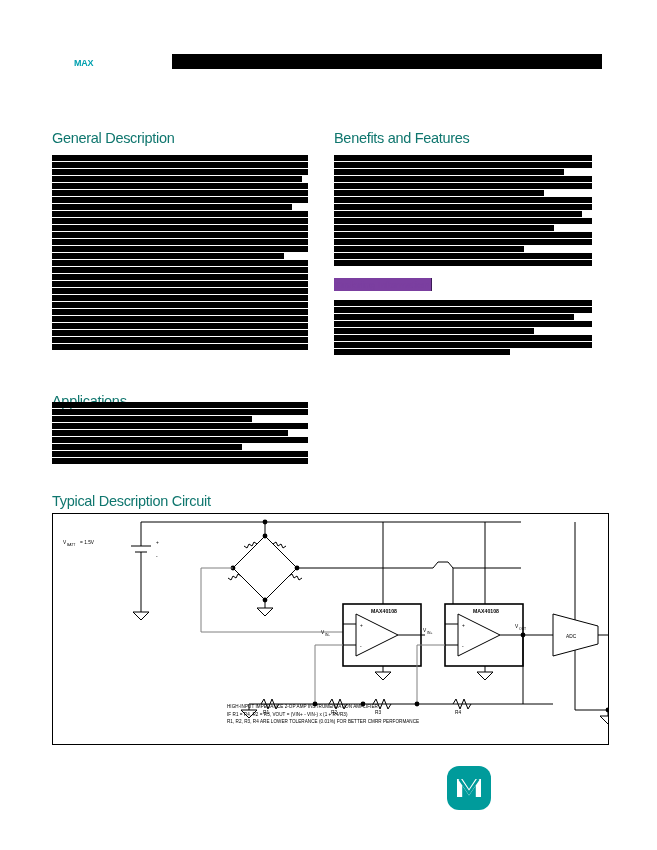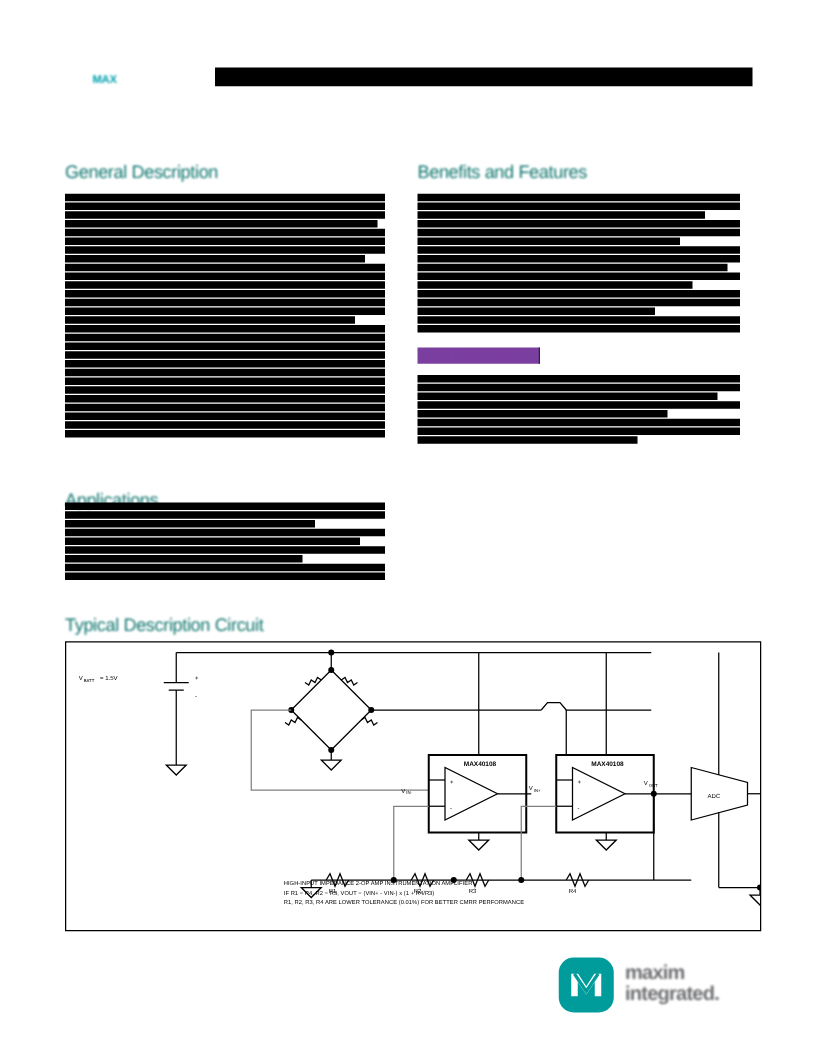--- a/index.html
+++ b/index.html
@@ -395,17 +395,13 @@
 </div>
 
 <div id="footer-logo">
   <div id="logo-mark">
     <svg id="logo-mark-glyph" viewBox="0 0 44 44">
       <path d="M10 31 L10 13 L15.5 13 L22 23 L28.5 13 L34 13 L34 31 L28.8 31 L28.8 19.5
                L22 29.5 L15.2 19.5 L15.2 31 Z" fill="#ffffff"></path>
       <path d="M12.5 13 L22 27 L31.5 13" stroke="#009b9b" stroke-width="2.6" fill="none"></path>
     </svg>
   </div>
-  <div id="logo-wordmark">
-    <span id="logo-word-maxim" class="logo-word">maxim</span>
-    <span id="logo-word-integrated" class="logo-word">integrated.</span>
-  </div>
 </div>
 
 </body></html>

